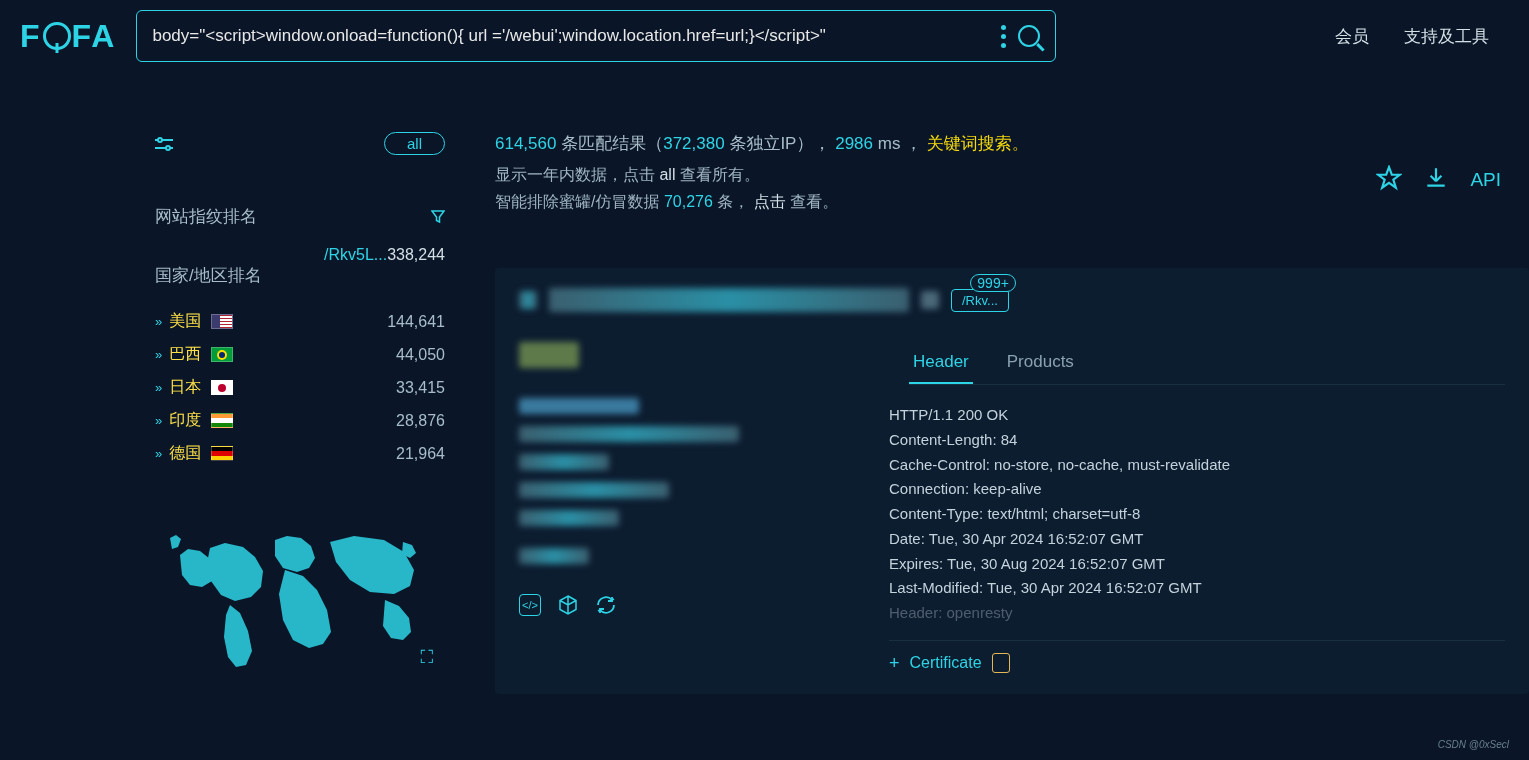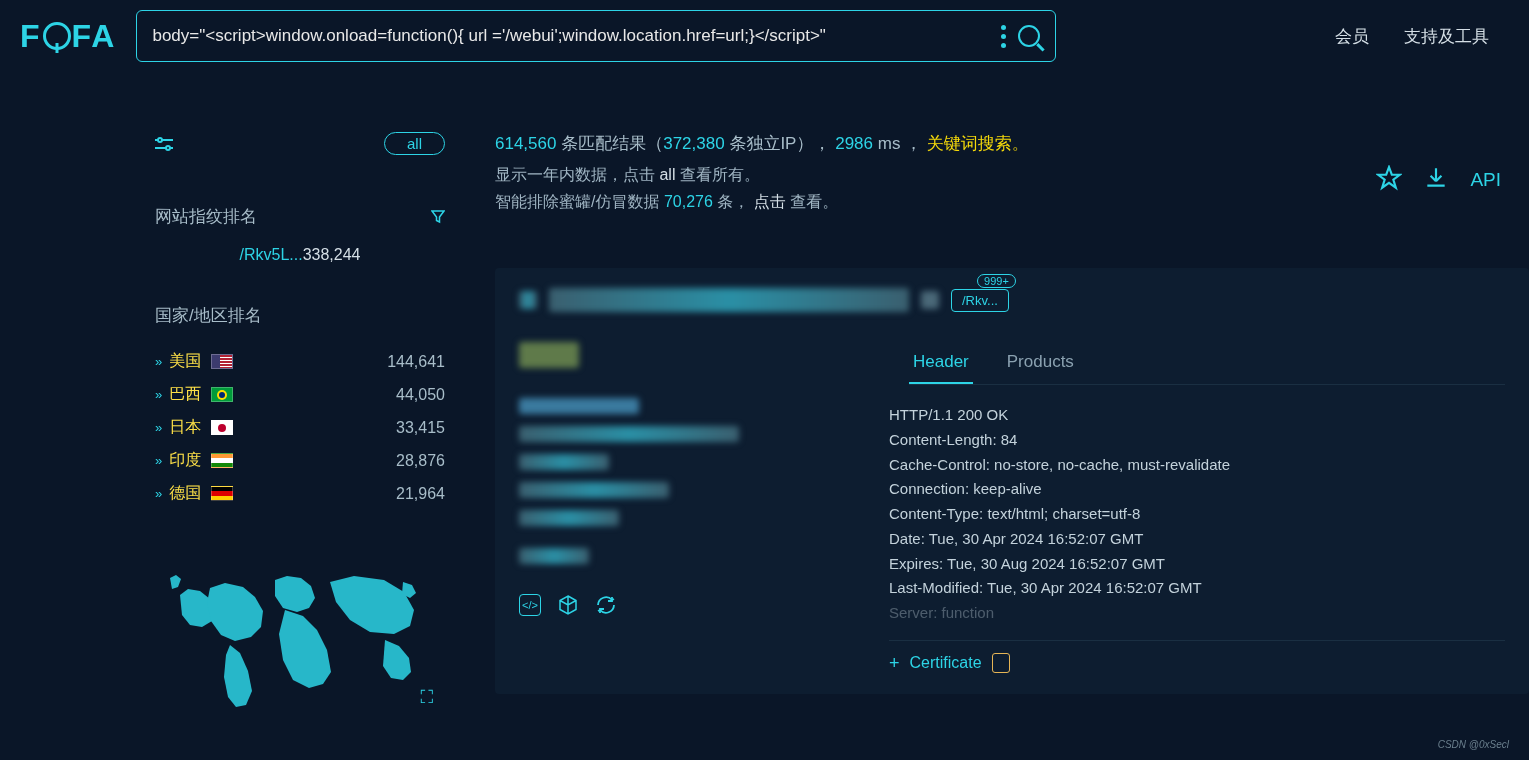--- a/index.html
+++ b/index.html
@@ -133,24 +133,23 @@
   display: flex;
   justify-content: space-between;
   align-items: center;
 }
 .funnel-icon {
   width: 14px;
   height: 14px;
 }
 .fp-row {
   display: flex;
-  justify-content: center;
+  justify-content: flex-end;
   color: #2dd4e6;
   font-size: 16px;
-  margin-bottom: 40px;
 }
 .fp-row .count { color: #d5dfe6; }
 .country-row {
   display: flex;
   align-items: center;
   justify-content: space-between;
   padding: 6px 0;
   font-size: 16px;
 }
 .country-left {
@@ -247,21 +246,21 @@
   font-size: 13px;
   position: relative;
 }
 .badge-999 {
   position: absolute;
   top: -16px;
   right: -8px;
   background: #0d1d30;
   border: 1px solid #2dd4e6;
   color: #2dd4e6;
-  font-size: 11px;
+  font-size: 14px;
   padding: 0 6px;
   border-radius: 9px;
 }
 .result-body {
   display: flex;
   gap: 40px;
 }
 .result-left {
   width: 330px;
 }
@@ -488,21 +487,21 @@
           </div>
           <div class="header-lines" id="header-lines">
               <div>HTTP/1.1 200 OK</div>
               <div>Content-Length: 84</div>
               <div>Cache-Control: no-store, no-cache, must-revalidate</div>
               <div>Connection: keep-alive</div>
               <div>Content-Type: text/html; charset=utf-8</div>
               <div>Date: Tue, 30 Apr 2024 16:52:07 GMT</div>
               <div>Expires: Tue, 30 Aug 2024 16:52:07 GMT</div>
               <div>Last-Modified: Tue, 30 Apr 2024 16:52:07 GMT</div>
-              <div class="fade">Server: function</div>
+              <div class="fade">Header: openresty</div>
             </div>
           <div class="cert-row">
             <span class="plus">+</span>
             <span>Certificate</span>
             <span class="cert-icon"></span>
           </div>
         </div>
       </div>
     </div>
   </div>

